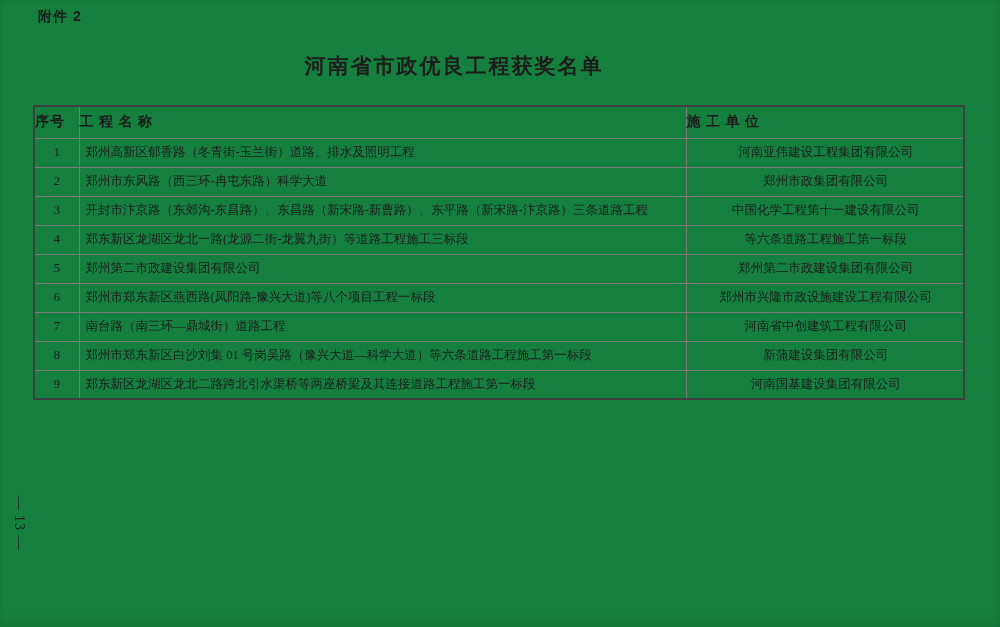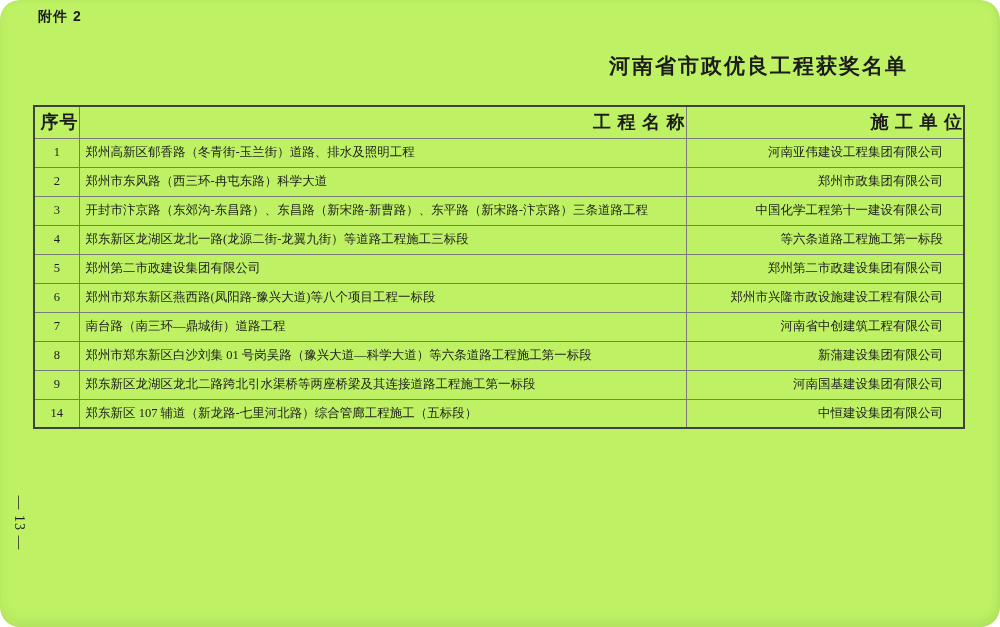--- a/index.html
+++ b/index.html
@@ -7,80 +7,79 @@
   body {
     font-family: "Liberation Serif", "DejaVu Serif", serif;
     background: #ffffff;
     color: #1c1c1c;
     position: relative;
     overflow: hidden;
   }
   .page {
     position: absolute;
     inset: 0;
-    background: #bef264;
+    background: #15803d;
     box-shadow: inset 0 -8px 12px rgba(0,0,0,0.05),
                 inset -5px 0 8px rgba(0,0,0,0.03),
                 inset 0 2px 4px rgba(0,0,0,0.02);
-    border-radius: 20px;
   }
   .attachment {
     position: absolute;
     left: 38px;
     top: 8px;
     font-family: "Liberation Sans", "DejaVu Sans", sans-serif;
     font-weight: bold;
     font-size: 14px;
     letter-spacing: 1px;
   }
   .title {
     position: absolute;
     left: 0;
     top: 52px;
     width: 908px;
-    text-align: right;
+    text-align: center;
     font-family: "Liberation Sans", "DejaVu Sans", sans-serif;
     font-weight: bold;
     font-size: 21px;
     letter-spacing: 2px;
   }
   table.doc-table {
     position: absolute;
     left: 33px;
     top: 105px;
     width: 930px;
     border-collapse: collapse;
     table-layout: fixed;
   }
   table.doc-table, table.doc-table tr, table.doc-table td, table.doc-table th {
     border: 1px solid #7a7a7a;
   }
   table.doc-table { border: 2px solid #404040; }
   th {
     height: 32px;
-    font-size: 18px;
+    font-size: 14px;
     font-weight: bold;
-    text-align: right;
+    text-align: left;
     vertical-align: middle;
     letter-spacing: 1px;
     margin-left: 24px;
   }
   td {
     height: 29px;
     font-size: 12.5px;
     vertical-align: middle;
     line-height: 1.45;
-    padding: 1px 20px;
+    padding: 1px 4px;
   }
   col.col-no   { width: 45px; }
   col.col-proj { width: 607px; }
   col.col-comp { width: 278px; }
   td.c-no   { text-align: center; padding: 1px 2px; }
   td.c-proj { text-align: left;  padding-left: 6px; }
-  td.c-comp { text-align: right;  padding-left: 6px; }
+  td.c-comp { text-align: center;  padding-left: 6px; }
   .page-num {
     position: absolute;
     left: -33px;
     top: 513px;
     width: 100px;
     height: 20px;
     text-align: center;
     font-size: 14px;
     letter-spacing: 1px;
     transform: rotate(90deg);
@@ -148,23 +147,18 @@
       <tr>
         <td class="c-no">8</td>
         <td class="c-proj">郑州市郑东新区白沙刘集 01 号岗吴路（豫兴大道—科学大道）等六条道路工程施工第一标段</td>
         <td class="c-comp">新蒲建设集团有限公司</td>
       </tr>
       <tr>
         <td class="c-no">9</td>
         <td class="c-proj">郑东新区龙湖区龙北二路跨北引水渠桥等两座桥梁及其连接道路工程施工第一标段</td>
         <td class="c-comp">河南国基建设集团有限公司</td>
       </tr>
-      <tr>
-        <td class="c-no">14</td>
-        <td class="c-proj">郑东新区 107 辅道（新龙路-七里河北路）综合管廊工程施工（五标段）</td>
-        <td class="c-comp">中恒建设集团有限公司</td>
-      </tr>
     </tbody>
   </table>
 
   <div class="page-num">— 13 —</div>
 
 </div>
 
 </body></html>

